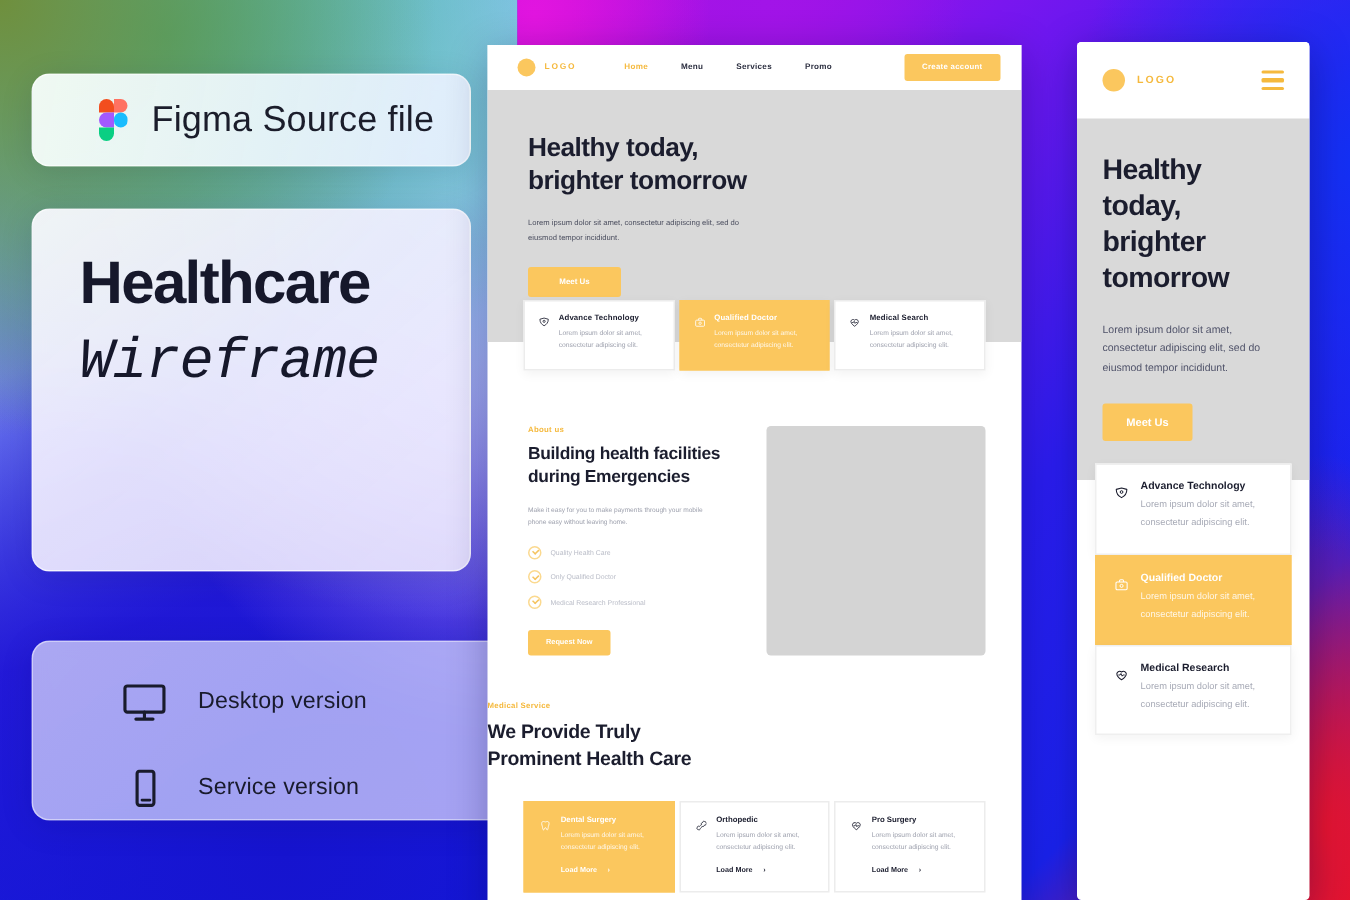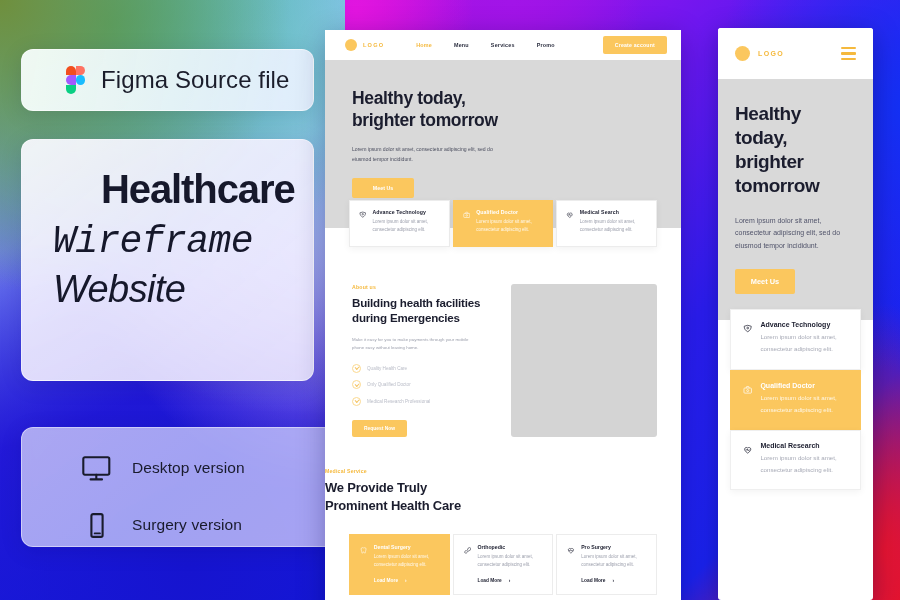--- a/index.html
+++ b/index.html
@@ -59,21 +59,21 @@
   .fg-c { width: 9.5px; height: 9.3px; left: 0; top: 9.3px; background: #a259ff; border-radius: 5px 0 0 5px; }
   .fg-d { width: 9.5px; height: 9.3px; left: 9.5px; top: 9.3px; background: #1abcfe; border-radius: 50%; }
   .fg-e { width: 9.5px; height: 9.3px; left: 0; top: 18.6px; background: #0acf83; border-radius: 0 0 5px 5px; }
 
   #title-card {
     left: 21px; top: 139px; width: 293px; height: 242px;
     background: linear-gradient(140deg, rgba(250,250,255,0.93) 0%, rgba(243,240,255,0.90) 45%, rgba(240,236,255,0.88) 100%);
     padding: 28px 0 0 31px;
   }
   #title-card .l1 {
-    font-size: 40px; font-weight: 700; color: #16182b; letter-spacing: -1.1px; line-height: 1.05; margin-left: 48px;
+    font-size: 40px; font-weight: 700; color: #16182b; letter-spacing: -1.1px; line-height: 1.05;
   }
   #title-card .l2, #title-card .l3 {
     font-size: 38px; font-style: italic; font-weight: 400; color: #16182b;
     letter-spacing: -0.6px; line-height: 1.18;
   }
   #title-card .l2 { margin-top: 10px; font-family: Liberation Mono, monospace; }
   #title-card .l3 { margin-top: 2px; }
 
   #version-card {
     left: 21px; top: 427px; width: 316px; height: 120px;
@@ -191,37 +191,36 @@
         <i class="fg-c"></i>
         <i class="fg-d"></i>
         <i class="fg-e"></i>
     </span>
     <span class="label">Figma Source file</span>
   </div>
 
   <div class="glass-card" id="title-card">
     <div class="l1">Healthcare</div>
     <div class="l2">Wireframe</div>
-    <div class="l3">Website</div>
   </div>
 
   <div class="glass-card" id="version-card">
     <div class="ver-row">
       <svg class="ic" width="29" height="25" viewBox="0 0 29 25">
         <rect x="1.3" y="1.3" width="26" height="17.4" rx="1.6" fill="none" stroke="#191b2c" stroke-width="2.1"></rect>
         <path d="M14.3 18.7v4.4M8.6 23.4h11.4" fill="none" stroke="#191b2c" stroke-width="2.1" stroke-linecap="round"></path>
       </svg>
       <span class="vtext">Desktop version</span>
     </div>
     <div class="ver-row">
       <svg class="ic" width="29" height="25" viewBox="0 0 29 25">
         <rect x="9.4" y="1.1" width="11.2" height="22.8" rx="1.7" fill="none" stroke="#191b2c" stroke-width="2.1"></rect>
         <path d="M12.6 20.4h5.4" fill="none" stroke="#191b2c" stroke-width="1.7" stroke-linecap="round"></path>
       </svg>
-      <span class="vtext">Surgery version</span>
+      <span class="vtext">Service version</span>
     </div>
   </div>
 </div>
 
 <div id="desktop">
 
   <div class="d-nav">
     <div class="d-logo">
       <span class="d-dot"></span>
       <span class="d-logo-txt">LOGO</span>

